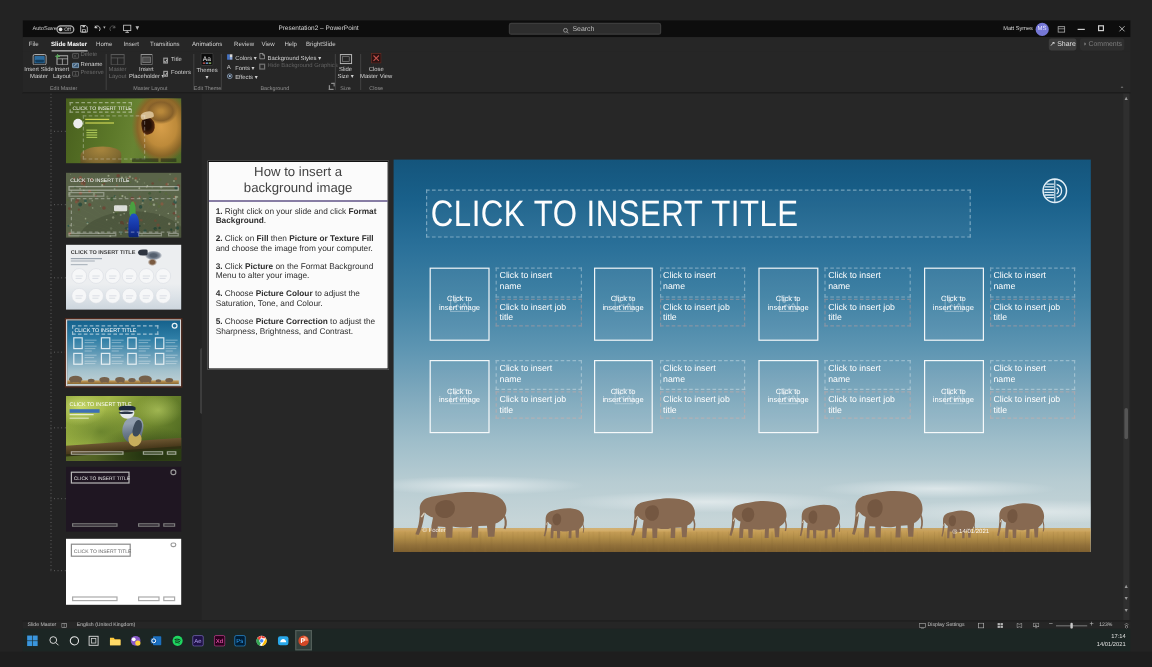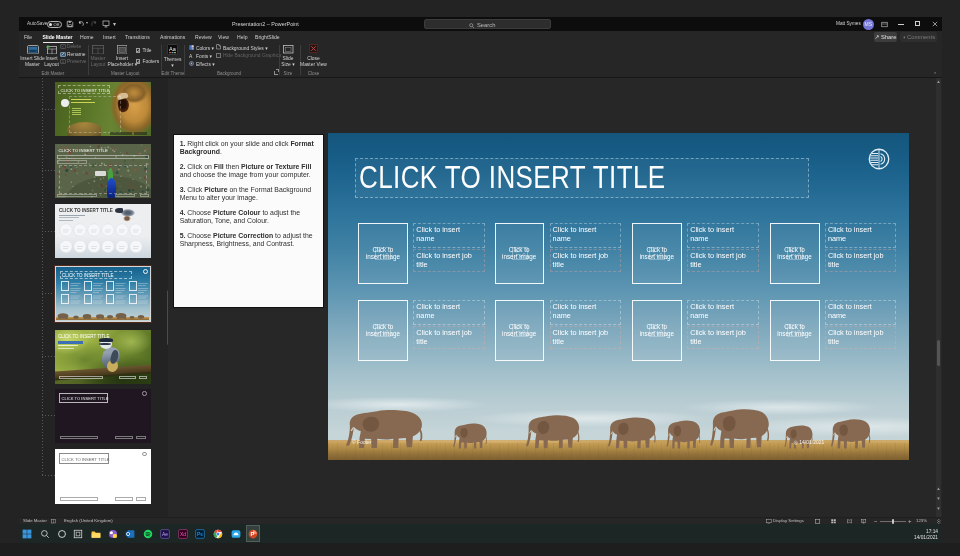--- a/index.html
+++ b/index.html
@@ -578,20 +578,21 @@
         <div class="abs" style="left:4px;top:4px;width:50px;height:11px;border:0.6px solid #8a8a8a;font-size:4.2px;color:#666;line-height:11px;padding-left:1.5px;white-space:nowrap;">CLICK TO INSERT TITLE</div>
         <div class="abs" style="left:87px;top:2.5px;width:4.5px;height:4.5px;border:0.6px solid #999;border-radius:50%;"></div>
         <div class="abs" style="left:5px;top:48px;width:38px;height:3.5px;border:0.5px solid #aaa;"></div>
         <div class="abs" style="left:60px;top:48px;width:18px;height:3.5px;border:0.5px solid #aaa;"></div>
         <div class="abs" style="left:81px;top:48px;width:10px;height:3.5px;border:0.5px solid #aaa;"></div>
       </div>
     </div>
     <div class="abs" style="left:148px;top:212px;width:3px;height:55px;background:#4d4d4d;border-radius:1.5px;"></div>
     <div id="canvas">
       <div id="instr">
+        <div style="text-align:center;font-size:11px;color:#424242;padding-top:3px;line-height:13px;border-bottom:1.5px solid #3b2a6b;padding-bottom:3px;">How to insert a<br>background image</div>
         <div style="padding:5px 4px 0 6px;font-size:6.9px;color:#2e2e2e;line-height:8.4px;">
           <p><b>1.</b> Right click on your slide and click <b>Format Background</b>.</p>
           <p style="margin-top:6.2px;"><b>2.</b> Click on <b>Fill</b> then <b>Picture or Texture Fill</b> and choose the image from your computer.</p>
           <p style="margin-top:6.2px;"><b>3.</b> Click <b>Picture</b> on the Format Background Menu to alter your image.</p>
           <p style="margin-top:6.2px;"><b>4.</b> Choose <b>Picture Colour</b> to adjust the Saturation, Tone, and Colour.</p>
           <p style="margin-top:6.2px;"><b>5.</b> Choose <b>Picture Correction</b> to adjust the Sharpness, Brightness, and Contrast.</p>
         </div>
       </div>
       <div id="slide">
 

